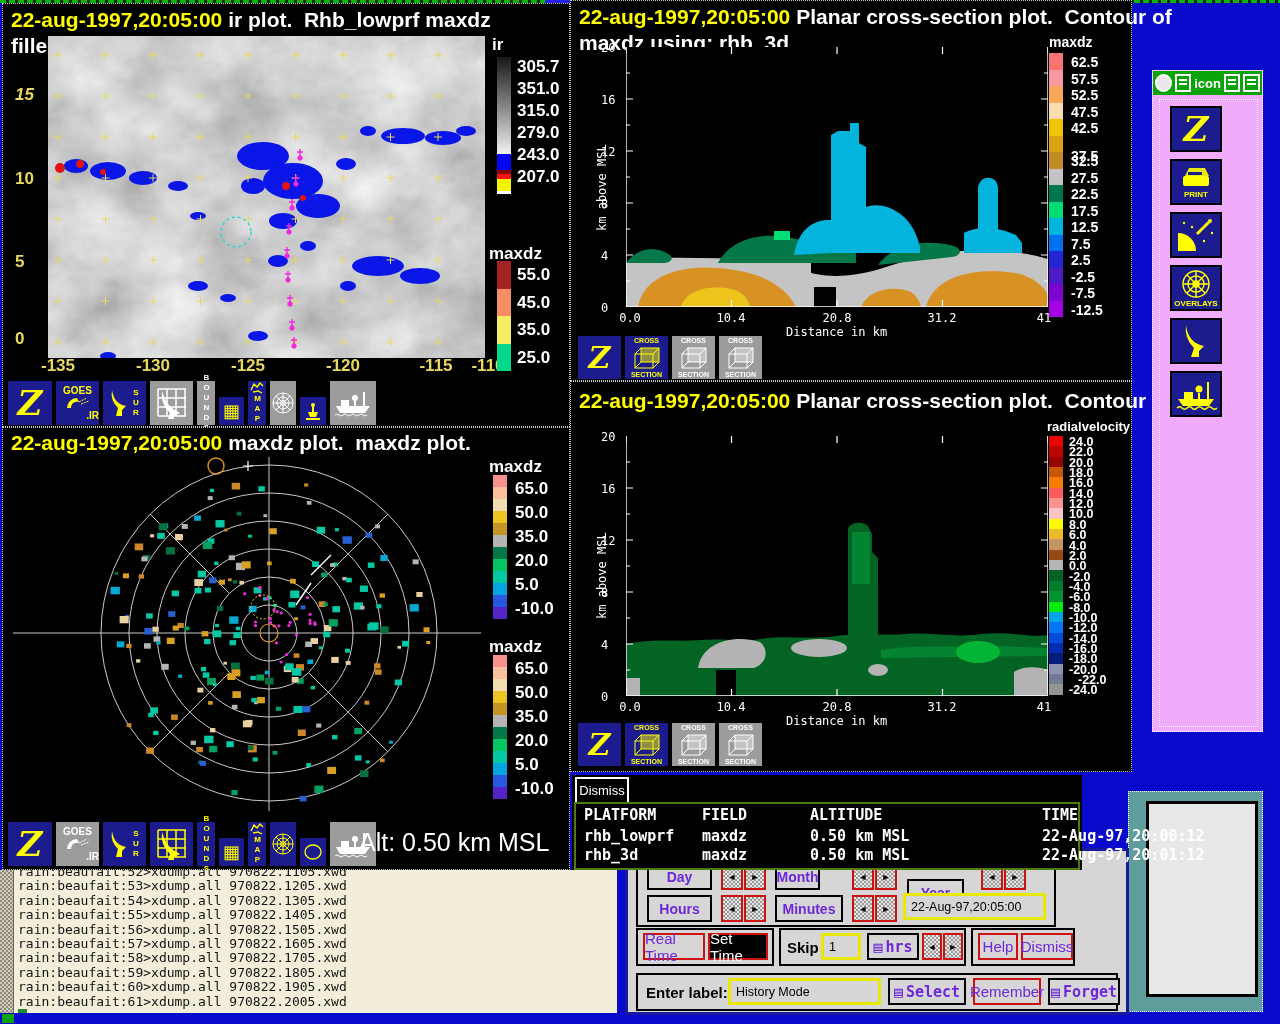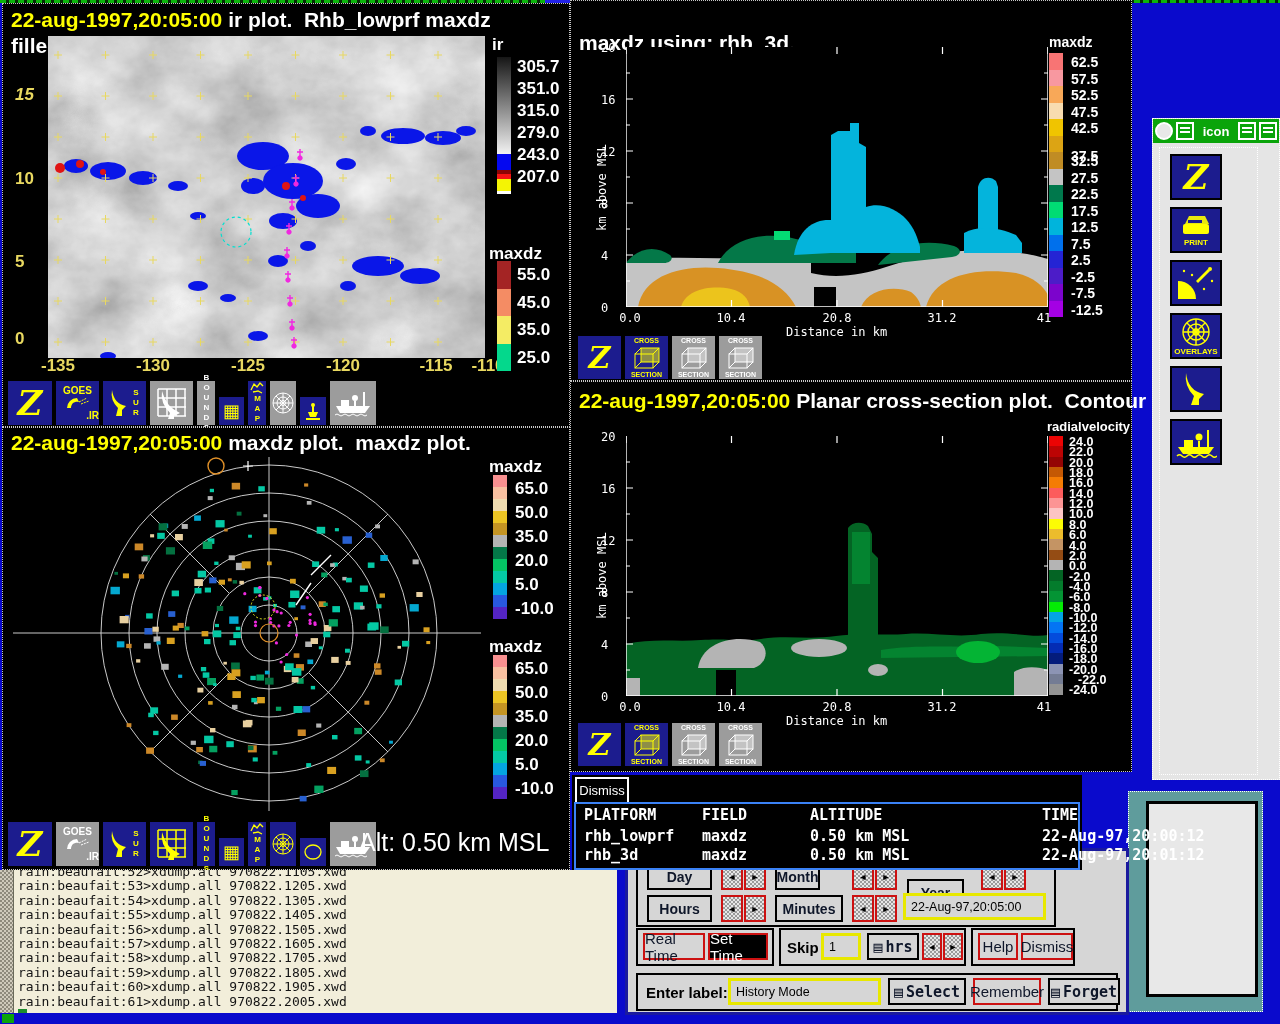--- a/index.html
+++ b/index.html
@@ -23,54 +23,54 @@
   .tbtn{position:relative;border:1px solid #000;display:flex;align-items:center;justify-content:center;box-sizing:border-box;}
   .b-blue{background:#1c1c8e;color:#ffff00;}
   .b-gray{background:#9c9c9c;color:#ffffff;}
   .zglyph{font:italic 700 34px "DejaVu Serif",serif;line-height:1;}
   .zglyph.sm{font-size:30px;}
   .vtext{writing-mode:vertical-lr;text-orientation:upright;font:700 8px "Liberation Sans",sans-serif;letter-spacing:1px;line-height:1;}
   .xsbtn{width:45px;height:45px;flex-direction:column;justify-content:space-between;padding:1px;font:700 7px "Liberation Sans",sans-serif;}
   .xsbtn .cube{flex:1;display:flex;align-items:center;justify-content:center;}
   
   #platform{position:absolute;left:572px;top:775px;width:510px;height:95px;background:#000;z-index:30;}
-  #platform .box{position:absolute;left:2px;top:27px;width:502px;height:64px;border:2px solid #3b82f6;}
+  #platform .box{position:absolute;left:2px;top:27px;width:502px;height:64px;border:2px solid #4d7c0f;}
   #plat-dismiss{position:absolute;left:3px;top:2px;width:50px;height:23px;border:2px solid #fff;outline:1px solid #000;
      color:#fff;background:#000;font:13px "Liberation Sans",sans-serif;display:flex;align-items:center;justify-content:center;}
   .pl-grid{display:grid;grid-template-columns:118px 108px 232px 1fr;color:#fff;
      font:700 15px "DejaVu Sans Mono",monospace;line-height:19px;padding:2px 0 0 8px;white-space:pre;}
   
   #terminal{position:absolute;left:0;top:870px;width:617px;height:143px;background:#f2eeda;overflow:hidden;}
   #term-scroll{position:absolute;left:0;top:0;width:13px;height:100%;background-color:#cfcabb;
      background-image:linear-gradient(45deg,#8e8a7c 25%,transparent 25%,transparent 75%,#8e8a7c 75%),
                       linear-gradient(45deg,#8e8a7c 25%,transparent 25%,transparent 75%,#8e8a7c 75%);
      background-size:4px 4px;background-position:0 0,2px 2px;border-right:1px solid #6a6a5a;}
   #term-lines{position:absolute;left:18px;top:-5px;font:13px "DejaVu Sans Mono",monospace;color:#141414;
      line-height:14.4px;white-space:pre;}
   #term-cursor{position:absolute;left:18px;top:139px;width:9px;height:13px;background:#1c8c2c;}
   
   #timewin{position:absolute;left:625px;top:848px;width:504px;height:167px;background:#d6d6d6;
      border:3px solid #1a1a9e;box-sizing:border-box;z-index:20;font-family:"Liberation Sans",sans-serif;}
   .twbox{position:absolute;border:2px solid #000;box-sizing:border-box;}
   .twbtn{position:absolute;border:2px solid #000;background:#d6d6d6;display:flex;align-items:center;justify-content:center;
-     font:700 14px "Liberation Sans",sans-serif;color:#0f172a;box-sizing:border-box;}
+     font:700 14px "Liberation Sans",sans-serif;color:#6d28d9;box-sizing:border-box;}
   .twbtn.red{border-color:#cc1111;font-weight:400;font-size:15px;}
   .twbtn.inv{background:#000;color:#fff;border-color:#cc1111;font-weight:400;font-size:15px;}
   .twbtn.mono{font:700 15px "DejaVu Sans Mono",monospace;}
   .spin{position:absolute;border:2px solid #cc1111;box-sizing:border-box;background-color:#e6e6e6;
      background-image:linear-gradient(45deg,#9a9a9a 25%,transparent 25%,transparent 75%,#9a9a9a 75%),
                       linear-gradient(45deg,#9a9a9a 25%,transparent 25%,transparent 75%,#9a9a9a 75%);
      background-size:4px 4px;background-position:0 0,2px 2px;
      display:flex;align-items:center;justify-content:center;font-size:9px;color:#000;}
   .yfield{position:absolute;border:3px solid #e8e800;background:#d6d6d6;box-sizing:border-box;
      font:12.5px "Liberation Sans",sans-serif;color:#000;display:flex;align-items:center;padding-left:5px;white-space:pre;}
   .twlabel{position:absolute;font:700 15px "Liberation Sans",sans-serif;color:#000;}
   
-  #iconwin{position:absolute;left:1152px;top:70px;width:128px;height:662px;background:#e5e5e5;
-     border:1px dotted #fff;box-sizing:border-box;z-index:5;margin-top:48px;}
+  #iconwin{position:absolute;left:1152px;top:70px;width:111px;height:662px;background:#f0abfc;
+     border:1px dotted #fff;box-sizing:border-box;z-index:5;}
   #iconwin .titlebar{position:absolute;left:0;top:0;width:100%;height:24px;background:#0aa40a;
      display:flex;align-items:center;gap:3px;padding:0 2px;box-sizing:border-box;}
   .tb-circle{width:14px;height:14px;border:2px solid #fff;border-radius:50%;background:#e8e8e8;}
   .tb-menu{width:14px;height:14px;border:2px solid #fff;background:#0aa40a;position:relative;}
   .tb-menu:before{content:"";position:absolute;left:2px;right:2px;top:3px;height:2px;background:#fff;box-shadow:0 4px 0 #fff;}
   #iconwin .titletext{color:#fff;font:700 13px "Liberation Sans",sans-serif;flex:1;text-align:center;}
   .ibtn{position:absolute;left:10px;width:52px;height:46px;background:#1c1c8e;border:2px solid #000;
      box-sizing:border-box;color:#ffff00;display:flex;flex-direction:column;align-items:center;justify-content:center;
      font:700 8px "Liberation Sans",sans-serif;}
   #iconwin .inner{position:absolute;left:6px;top:28px;width:97px;height:626px;border:1px dotted #fff;}
@@ -656,20 +656,21 @@
               <rect x="30" y="4" width="2" height="14"></rect>
               <path d="M2 27 q2 -2 4 0 q2 2 4 0 q2 -2 4 0 q2 2 4 0 q2 -2 4 0 q2 2 4 0 q2 -2 4 0 q2 2 4 0" stroke="#fff" fill="none"></path>
             </g>
           </svg>
       </div>
     </div>
     <div class="alt-text" style="left:356px;top:400px;">Alt: 0.50 km MSL</div>
   </div>
 
   <div class="panel" id="panel-xs1" style="left:570px;top:0;width:562px;height:381px;">
+    <div class="ptitle" style="left:8px;top:4px;"><span class="t-time">22-aug-1997,20:05:00</span><span class="t-rest"> Planar cross-section plot.  Contour of</span></div>
     <div class="ptitle t-white" style="left:8px;top:30px;">maxdz using: rhb_3d.</div>
 
     <div class="axlab" style="left:16px;top:110px;transform:rotate(-90deg);transform-origin:left top;writing-mode:horizontal-tb;white-space:nowrap;left:24px;top:230px;">km above MSL</div>
     <div class="cbticks vt" style="left:30px;top:40px;width:16px;text-align:right;">
         <div class="tick" style="top: 0px; left: 0px;">20</div>
         <div class="tick" style="top: 52px; left: 0px;">16</div>
         <div class="tick" style="top: 104px; left: 0px;">12</div>
         <div class="tick" style="top: 156px; left: 0px;">8</div>
         <div class="tick" style="top: 208px; left: 0px;">4</div>
         <div class="tick" style="top: 260px; left: 0px;">0</div>

